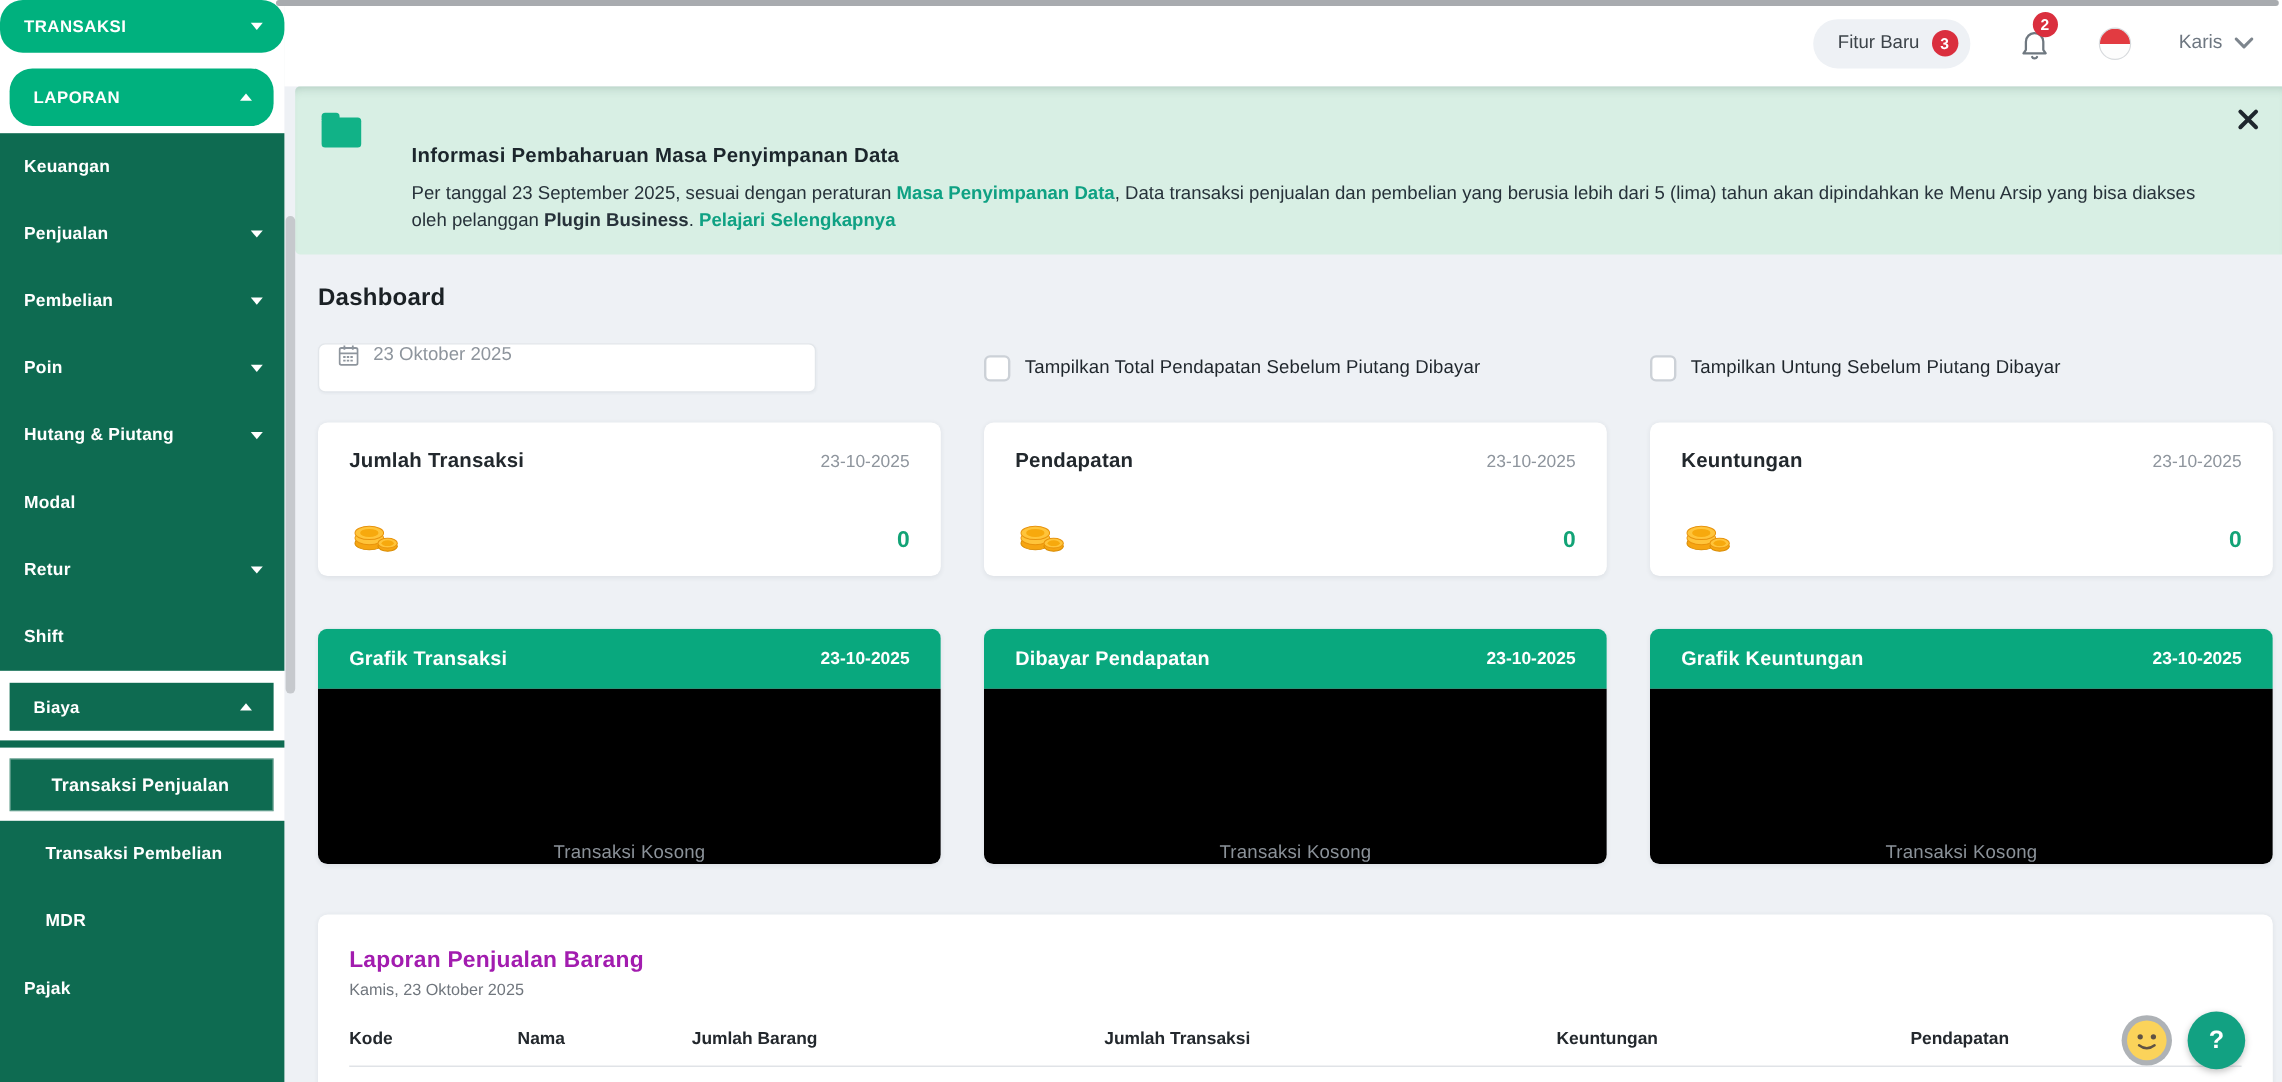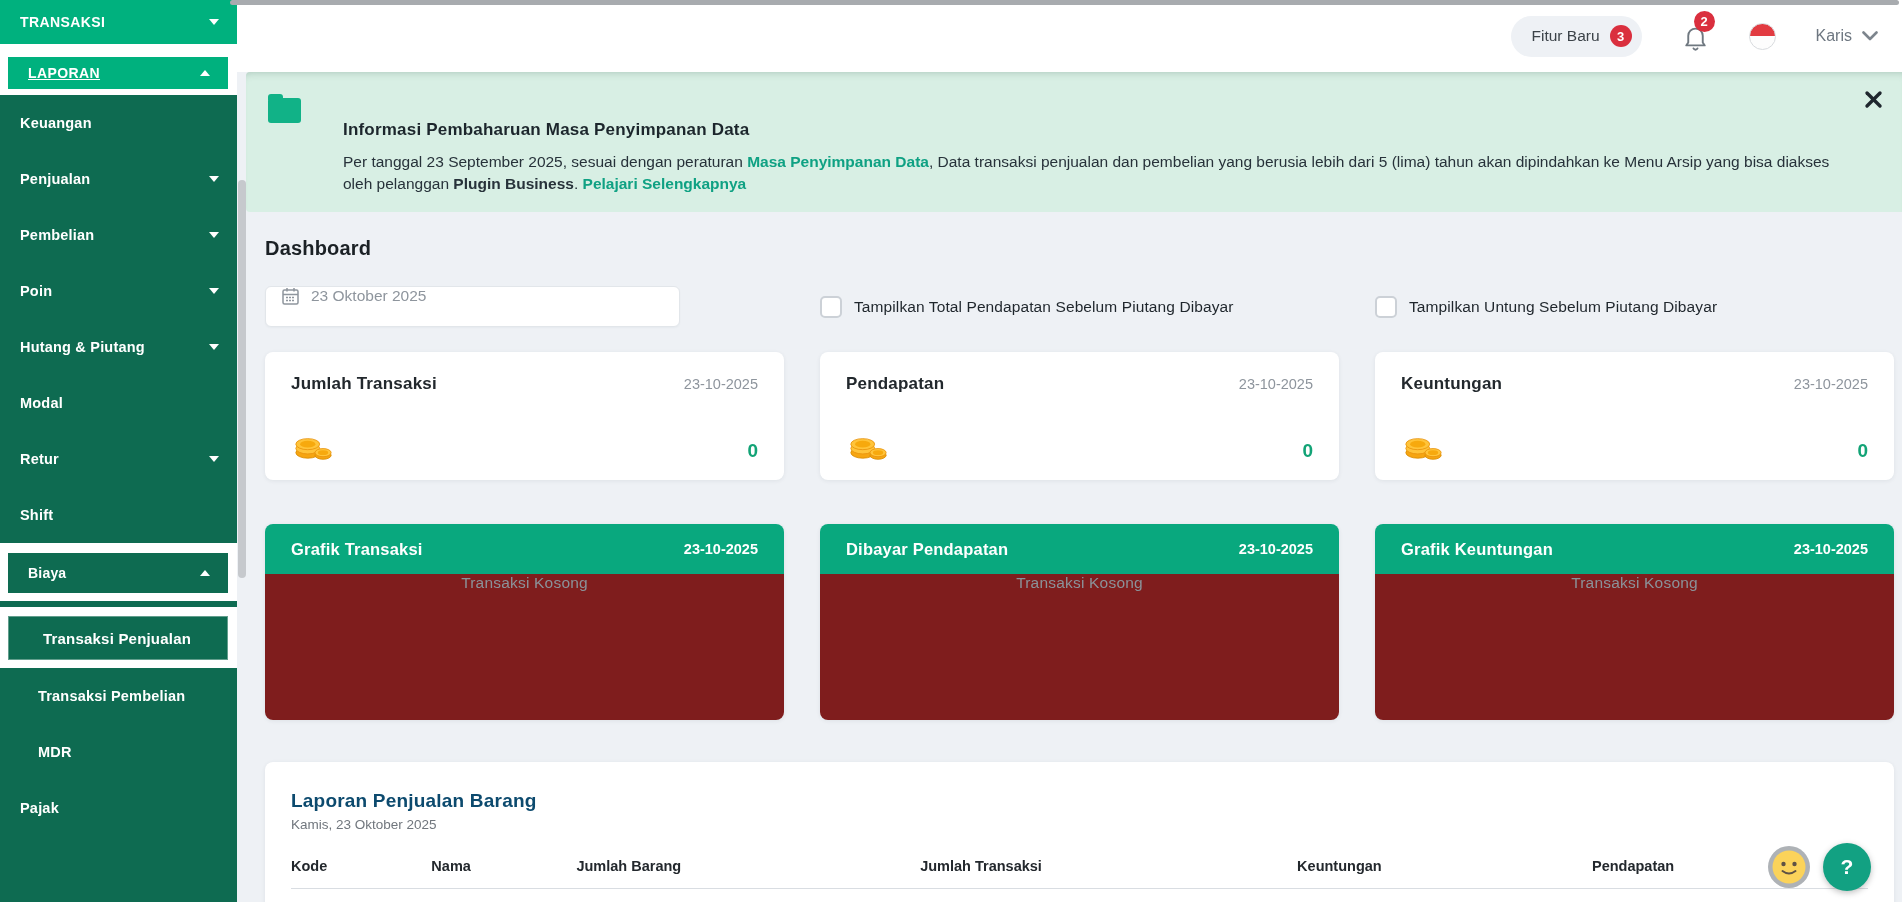--- a/index.html
+++ b/index.html
@@ -11,23 +11,23 @@
   .app { position:relative; width:1902px; height:902px; overflow:hidden; }
 
   
   .sidebar {
     position:absolute; left:0; top:0; width:237px; height:902px;
     background:#ffffff; display:flex; flex-direction:column; z-index:5;
   }
   .side-header {
     height:44px; background:#00b17e; color:#fff; font-weight:bold;
     font-size:14px; letter-spacing:.4px; display:flex; align-items:center;
-    padding:0 18px 0 20px; justify-content:space-between; cursor:pointer;
-  }
-  .side-header.inset { height:32px; margin:13px 9px 0 8px;text-decoration:underline; }
+    padding:0 18px 0 20px; justify-content:space-between; cursor:pointer;border-radius:19px;
+  }
+  .side-header.inset { height:48px; margin:13px 9px 0 8px; }
   .side-block {
     background:#0e6b51; margin-top:6px; display:flex; flex-direction:column;
   }
   .side-item, .side-subitem {
     height:56px; color:#fff; font-weight:bold; font-size:14.5px;
     letter-spacing:.2px; display:flex; align-items:center;
     padding:0 18px 0 20px; justify-content:space-between; cursor:pointer;
   }
   .side-subitem { padding-left:38px; }
   .side-box {
@@ -127,29 +127,29 @@
 
   .charts { margin-top:44px; }
   .chart-card { border-radius:8px; overflow:hidden; box-shadow:0 1px 4px rgba(35,47,66,.08); }
   .chart-head {
     height:50px; background:#09a87e; color:#fff; display:flex; align-items:center;
     justify-content:space-between; padding:0 26px;
   }
   .chart-title { font-size:16.5px; font-weight:bold; letter-spacing:.2px; }
   .chart-date { font-size:14.5px; font-weight:bold; }
   .chart-body {
-    height:146px; background:#7f1d1d; display:flex; align-items:flex-start; justify-content:center;
+    height:146px; background:#000000; display:flex; align-items:flex-end; justify-content:center;
   }
   .chart-empty { color:#8b9299; font-size:15.5px; letter-spacing:.2px; }
 
   .table-card {
     margin-top:42px; background:#fff; border-radius:8px 8px 0 0; padding:28px 26px 0;
     box-shadow:0 1px 4px rgba(35,47,66,.08); height:160px; overflow:hidden;
   }
-  .table-title { font-size:19px; font-weight:bold; color:#0c4a6e; letter-spacing:.2px; }
+  .table-title { font-size:19px; font-weight:bold; color:#a21caf; letter-spacing:.2px; }
   .table-sub { margin-top:5px; font-size:13.5px; color:#70767d; }
   .thead { display:flex; margin-top:26px; font-size:14.5px; font-weight:bold; color:#23282d; }
   .thead .c0{width:8.9%;} .thead .c1{width:9.2%;} .thead .c2{width:21.8%;}
   .thead .c3{width:23.9%;} .thead .c4{width:18.7%;} .thead .c5{flex:1;}
   .thead-rule { border:none; border-top:1px solid #d9dde2; margin-top:14px; }
 
   
   .fab-wrap { position:absolute; right:31px; bottom:11px; display:flex; align-items:center; gap:12px; z-index:20; }
   .fab { border-radius:50%; cursor:pointer; display:flex; align-items:center; justify-content:center; }
   .fab.help { width:48px; height:48px; background:#12a182; color:#fff; font-size:21px; font-weight:bold; box-shadow:0 2px 6px rgba(0,0,0,.25); }

